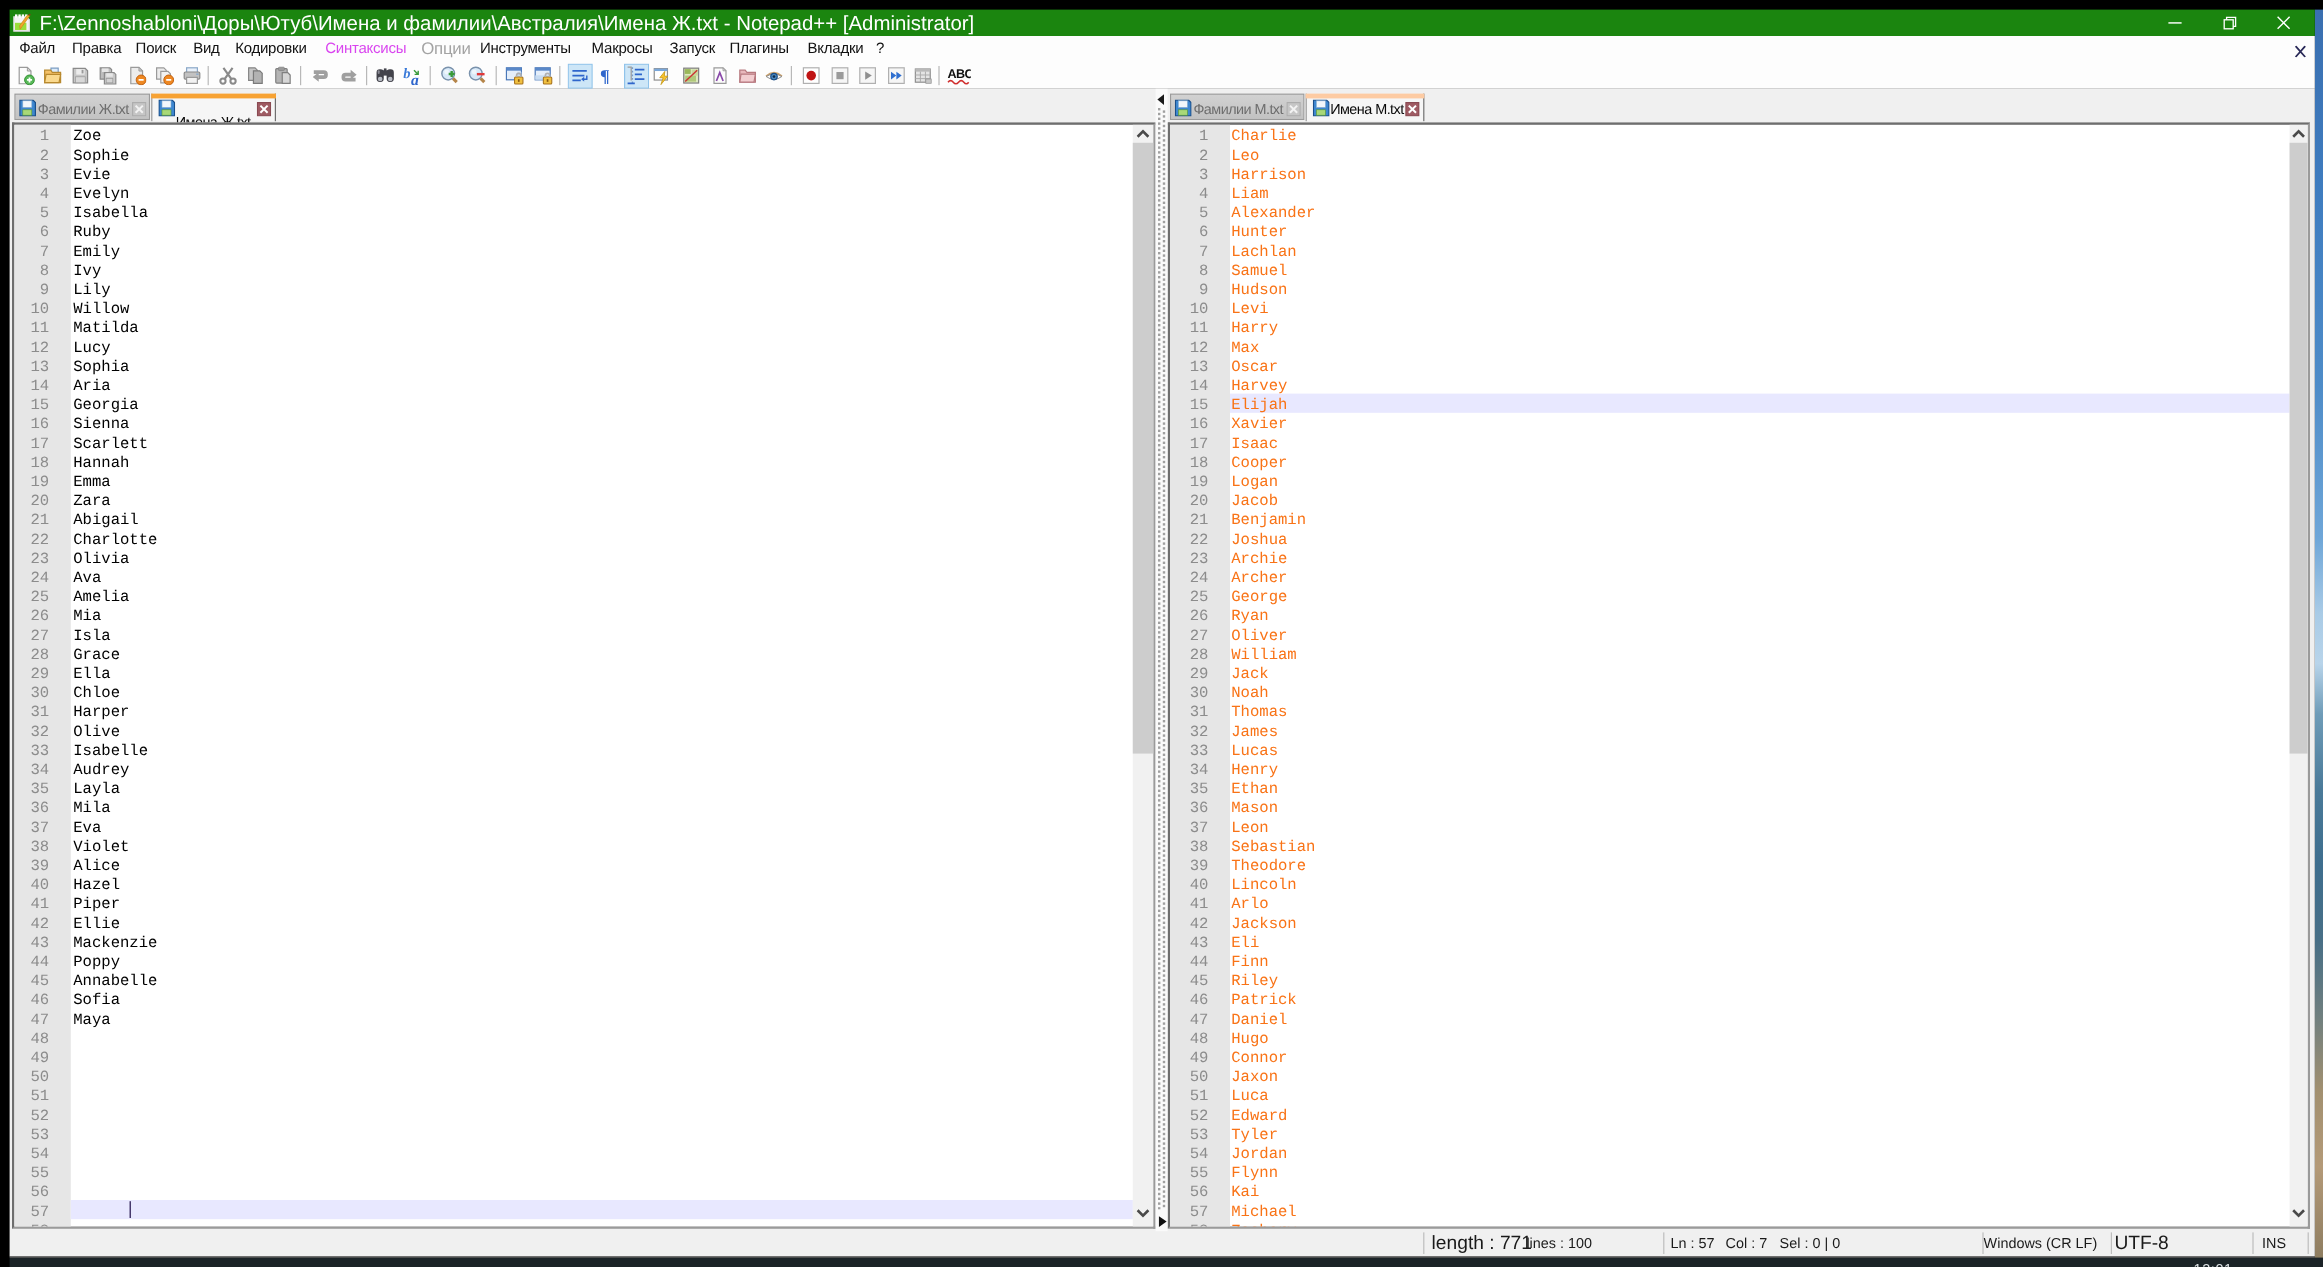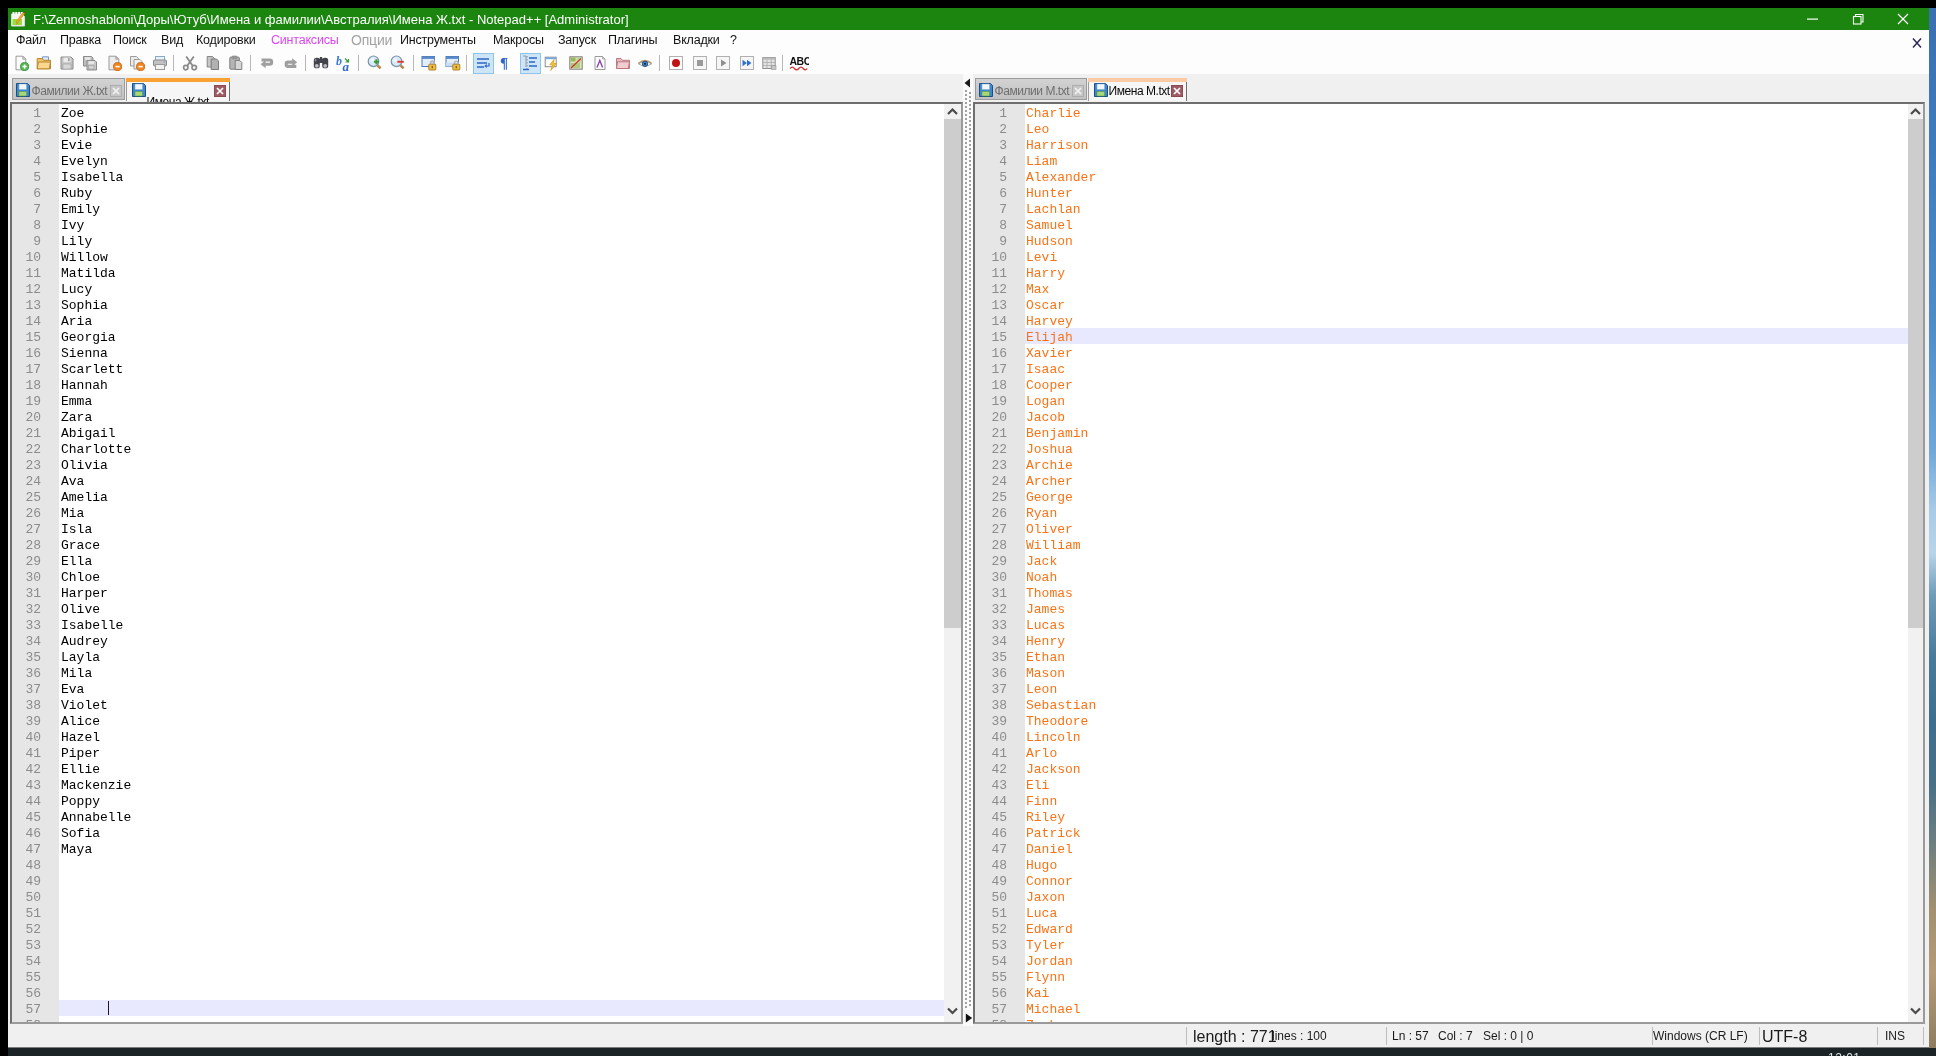--- a/index.html
+++ b/index.html
@@ -18,21 +18,21 @@
 <svg class="a" style="left:10px;top:11px" width="16" height="16" viewBox="0 0 16 16">
 <path d="M1.5 3 h10.5 l2.5 2.5 V15 H1.5 z" fill="#f5f5f5" stroke="#d8d8d8" stroke-width="1"></path>
 <rect x="2.5" y="8" width="9.5" height="6" fill="#9ade3a"></rect>
 <rect x="2.5" y="1" width="2" height="3" fill="#fff"></rect>
     <rect x="5.3" y="1" width="2" height="3" fill="#fff"></rect>
     <rect x="8.1" y="1" width="2" height="3" fill="#fff"></rect>
     <rect x="10.9" y="1" width="2" height="3" fill="#fff"></rect>
 <path d="M14.8 2.2 L8.6 10.8 l-1.8 2.6 -0.4 -3 6.2 -8.6 z" fill="#f0a52c" stroke="#c87f14" stroke-width="0.5"></path>
 <path d="M14.9 2.1 l-1.3 -1 1.9 -0.4 z" fill="#c01818"></path>
 </svg>
-<div class="a" style="left:33px;top:12px;width:900px;height:16px;color:#fff;font-size:13px;line-height:15px;white-space:nowrap">F:\Zennoshabloni\Доры\Ютуб\Имена и фамилии\Австралия\Имена Ж.txt - Notepad++ [Administrator]</div>
+<div class="a" style="left:33px;top:12px;width:900px;height:16px;color:#fff;font-size:17px;line-height:15px;white-space:nowrap">F:\Zennoshabloni\Доры\Ютуб\Имена и фамилии\Австралия\Имена Ж.txt - Notepad++ [Administrator]</div>
 <svg class="a" style="left:1780px;top:8px" width="145" height="22" viewBox="0 0 145 22">
 <rect x="27" y="10.5" width="11" height="1.2" fill="#fff"></rect>
 <rect x="73.5" y="8.5" width="7.5" height="7.5" fill="#1b850f" stroke="#fff" stroke-width="1.1"></rect>
 <path d="M75.5 8.5 v-2 h7.5 v7.5 h-2" fill="none" stroke="#fff" stroke-width="1.1"></path>
 <path d="M118 6 l10 10 M128 6 l-10 10" stroke="#fff" stroke-width="1.2"></path>
 </svg>
 <div class="a" style="left:8px;top:30px;width:1921px;height:44px;background:#fdfdfd"></div>
 <div class="a" style="left:8px;top:74px;width:1921px;height:973px;background:#f0f0f0"></div>
 <div class="a" style="left:8px;top:1047px;width:1921px;height:1px;background:#7a7a7a"></div>
 <div class="a" style="left:16px;top:33px;font-size:12.5px;line-height:14px;letter-spacing:-0.2px;color:#111">Файл</div>

